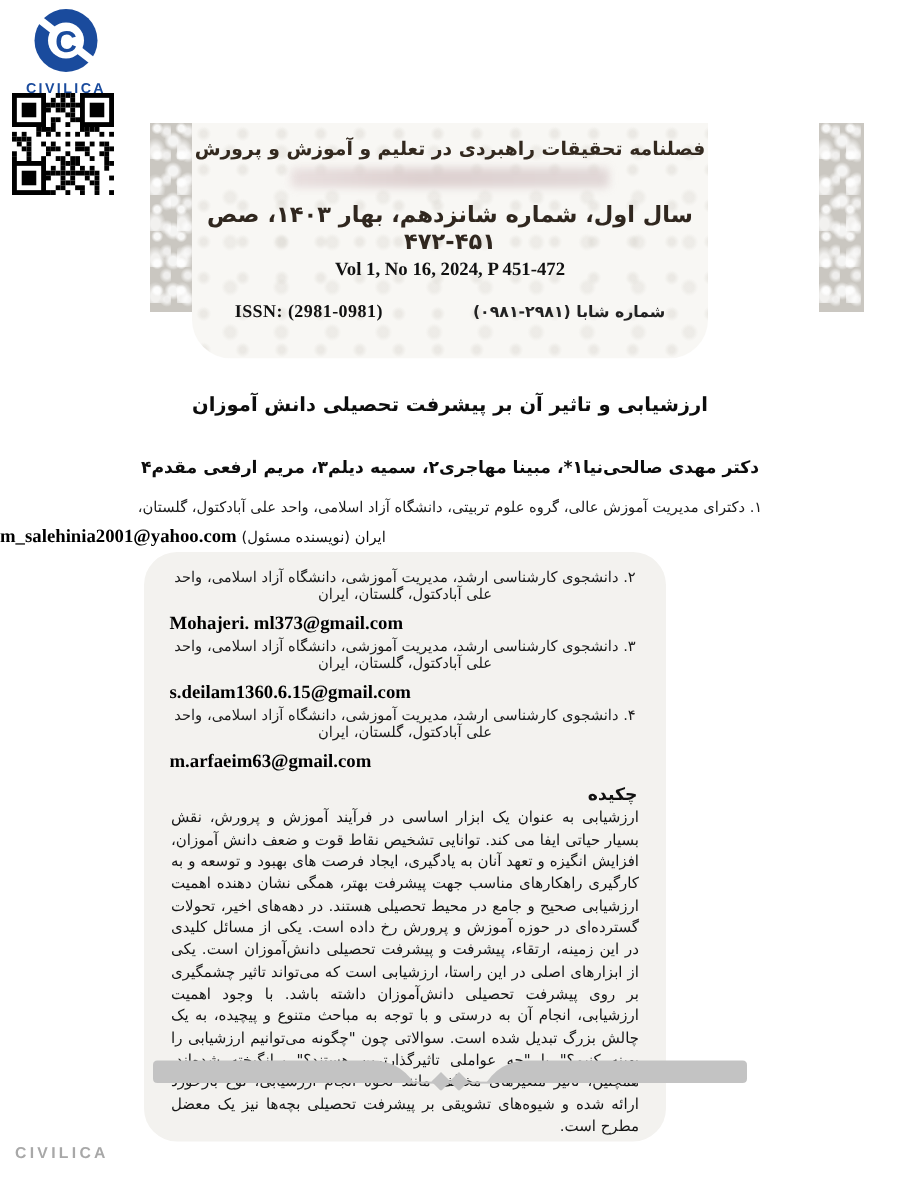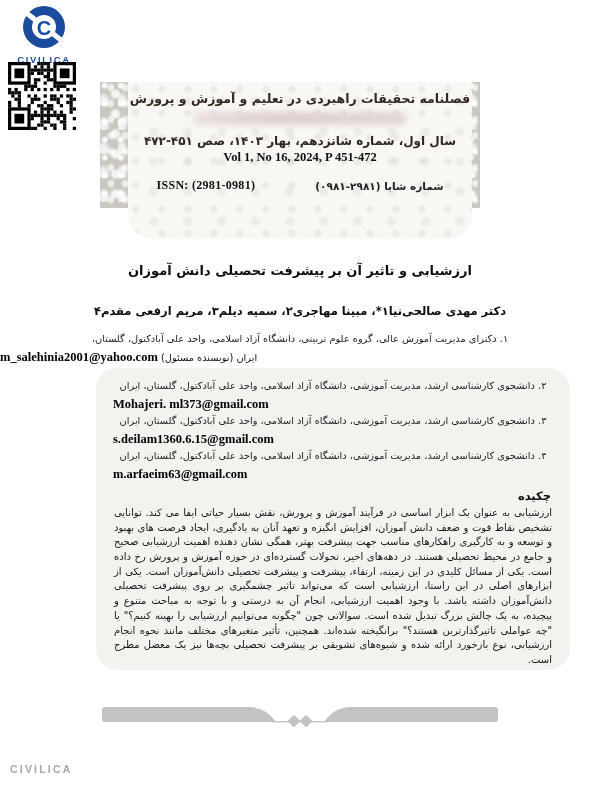--- a/index.html
+++ b/index.html
@@ -10,21 +10,21 @@
   .logo-block{position:absolute;left:13px;top:5px;width:62px;text-align:center;}
   .logo-text{font-family:"Liberation Sans","DejaVu Sans",sans-serif;font-weight:bold;
              font-size:9.5px;letter-spacing:1.6px;color:#1a4b9d;margin-top:1px;}
   .doc-url{position:absolute;left:86px;top:16px;font-family:"Liberation Serif","DejaVu Serif",serif;
            font-size:15px;color:#101010;text-decoration:none;}
 
   .qr{position:absolute;left:8px;top:62px;width:68px;height:68px;}
   .qr svg{width:68px;height:68px;display:block;}
 
   
-  .banner{position:absolute;left:100px;top:82px;width:380px;height:157px;}
+  .banner{position:absolute;left:100px;top:82px;width:476px;height:157px;}
   .floral{position:absolute;top:0;width:30px;height:126px;
     background-color:#cac7c1;
     background-image:
       radial-gradient(circle at 30% 20%, rgba(255,255,255,.85) 2px, rgba(255,255,255,0) 4px),
       radial-gradient(circle at 70% 60%, rgba(255,255,255,.8) 3px, rgba(255,255,255,0) 6px),
       radial-gradient(ellipse at 20% 80%, rgba(255,255,255,.75) 3px, rgba(255,255,255,0) 7px),
       radial-gradient(circle at 80% 35%, rgba(255,255,255,.7) 2px, rgba(255,255,255,0) 5px);
     background-size:16px 18px,22px 20px,18px 24px,14px 16px;}
   .floral.left{left:0;}
   .floral.right{right:0;}
@@ -32,38 +32,38 @@
     background-color:#f8f7f4;border-radius:0 0 26px 26px;
     background-image:
       radial-gradient(circle at 30% 30%, rgba(205,201,193,.30) 2px, transparent 5px),
       radial-gradient(circle at 75% 65%, rgba(205,201,193,.25) 3px, transparent 6px);
     background-size:26px 24px,34px 30px;}
   .j-fa{direction:rtl;font-size:12.5px;font-weight:bold;color:#33291f;padding-top:9px;}
   .j-en{font-family:"Liberation Serif","DejaVu Serif",serif;font-weight:bold;font-size:15px;
         line-height:1.18;color:#141414;margin-top:4px;}
   .blur-line{width:212px;height:13px;margin:6px auto 0;border-radius:2px;
         background:linear-gradient(90deg,#e6dbdb,#d8c9c9 40%,#ddd2d2);filter:blur(3px);opacity:.85;}
-  .issue-fa{direction:rtl;font-size:12px;font-weight:bold;color:#30271f;margin-top:9px;}
+  .issue-fa{direction:rtl;font-size:15px;font-weight:bold;color:#30271f;margin-top:9px;}
   .issue-en{font-family:"Liberation Serif","DejaVu Serif",serif;font-weight:bold;font-size:12.5px;margin-top:2px;}
   .issn-row{display:flex;justify-content:center;gap:60px;align-items:center;margin-top:13px;}
   .issn-en{font-family:"Liberation Serif","DejaVu Serif",serif;font-weight:bold;font-size:12px;letter-spacing:.3px;}
   .issn-fa{direction:rtl;font-size:10.5px;font-weight:bold;color:#222;}
 
   
   .article-title{position:absolute;left:0;top:263px;width:100%;text-align:center;direction:rtl;
       font-size:13px;font-weight:bold;color:#0d0d0d;margin:0;}
   .authors{position:absolute;left:0;top:304px;width:100%;text-align:center;direction:rtl;
       font-size:11.5px;font-weight:bold;color:#0d0d0d;}
   .affil{width:100%;text-align:center;direction:rtl;font-size:9.8px;color:#1c1c1c;}
   .affil-1{position:absolute;left:0;top:333px;}
   .affil-1b{position:absolute;left:0;top:350px;width:100%;text-align:left;direction:rtl;font-size:9.8px;}
   .email{font-family:"Liberation Serif","DejaVu Serif",serif;font-weight:bold;font-size:12.5px;
       color:#000;direction:ltr;unicode-bidi:embed;text-decoration:none;}
 
-  .graybox{position:absolute;left:96px;top:368px;width:474px;background:#f3f2ef;border-radius:22px;
+  .graybox{position:absolute;left:96px;top:368px;width:348px;background:#f3f2ef;border-radius:22px;
       padding:9px 17px 2px;box-sizing:border-box;}
   .graybox .affil{margin-top:3px;}
   .graybox .email-line{text-align:left;margin:2px 0 3px;}
   .abstract-heading{direction:rtl;text-align:right;font-size:11.5px;font-weight:bold;color:#111;
       margin:7px 2px 3px;}
   .abstract-text{direction:rtl;text-align:justify;font-size:10px;line-height:1.47;color:#151515;margin:0 1px;}
 
   
   .divider{position:absolute;left:100px;top:705px;width:400px;height:22px;}
   .watermark{position:absolute;left:10px;top:763px;font-family:"Liberation Sans","DejaVu Sans",sans-serif;

